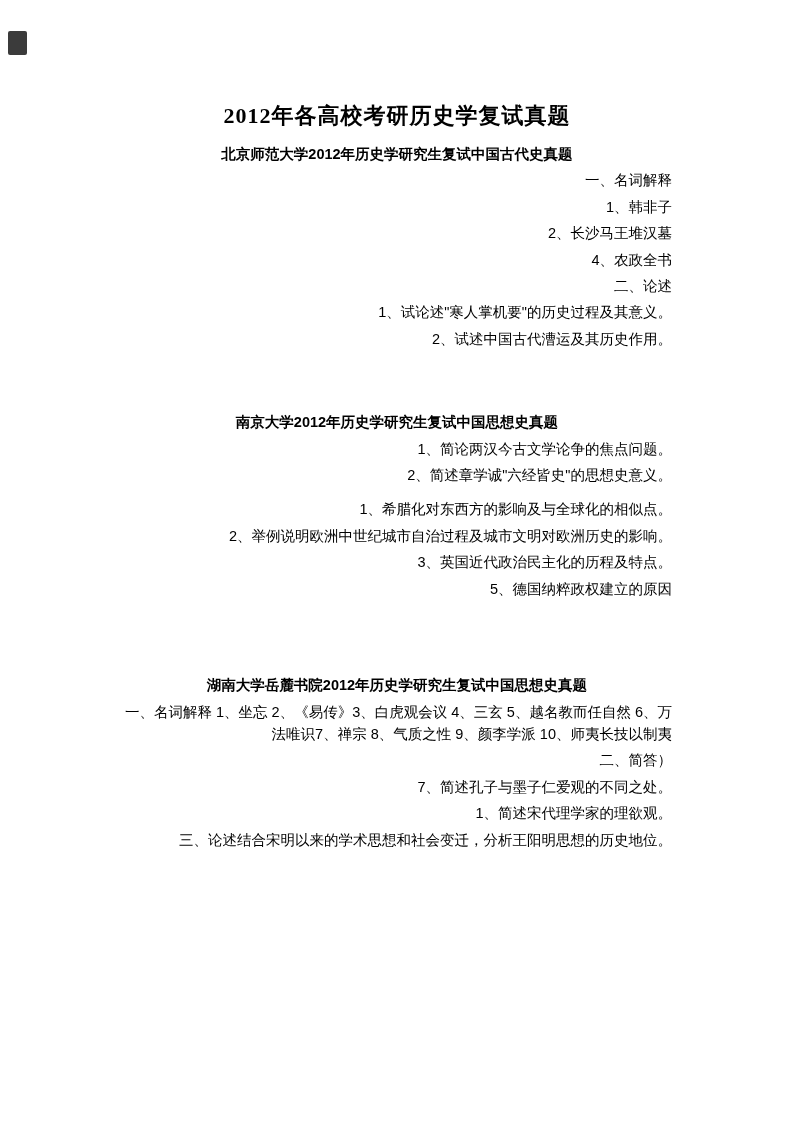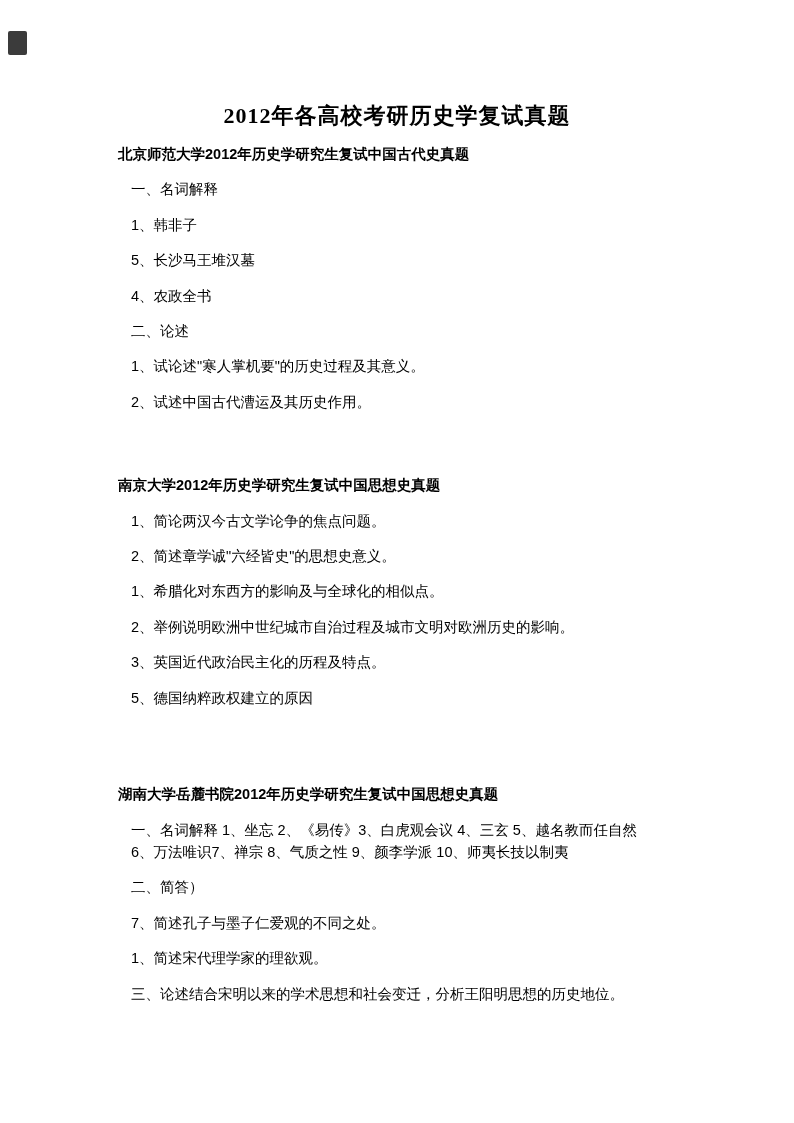--- a/index.html
+++ b/index.html
@@ -44,25 +44,27 @@
     margin: 0 118px;
     font-size: 14.5px;
     line-height: 22.4px;
   }
   .section { margin: 0; }
   .section-heading {
     font-weight: bold;
     font-size: 14.5px;
     line-height: 22.4px;
     margin: 0;
+    text-align: center;
   }
   .line {
-    margin: 13px;
+    margin: 4px;
     line-height: 22.4px;
     word-break: break-all;
+    text-align: right;
   }
   
   .section-1 { margin-top: 14px; }
   .section-2 { margin-top: 61px; }
   .section-3 { margin-top: 19px; }
   .section-4 { margin-top: 12px; }
   .section-5 { margin-top: 74px; }
 </style>
 </head>
 <body>
@@ -72,21 +74,21 @@
   <div class="corner-mark"></div>
 
   <h1 class="doc-title">2012年各高校考研历史学复试真题</h1>
 
   <div class="content">
 
     <div class="section section-1">
       <p class="section-heading">北京师范大学2012年历史学研究生复试中国古代史真题</p>
       <p class="line">一、名词解释</p>
       <p class="line">1、韩非子</p>
-      <p class="line">5、长沙马王堆汉墓</p>
+      <p class="line">2、长沙马王堆汉墓</p>
       <p class="line">4、农政全书</p>
       <p class="line">二、论述</p>
       <p class="line">1、试论述"寒人掌机要"的历史过程及其意义。</p>
       <p class="line">2、试述中国古代漕运及其历史作用。</p>
     </div>
 
     <div class="section section-2">
       <p class="section-heading">南京大学2012年历史学研究生复试中国思想史真题</p>
       <p class="line">1、简论两汉今古文学论争的焦点问题。</p>
       <p class="line">2、简述章学诚"六经皆史"的思想史意义。</p>

